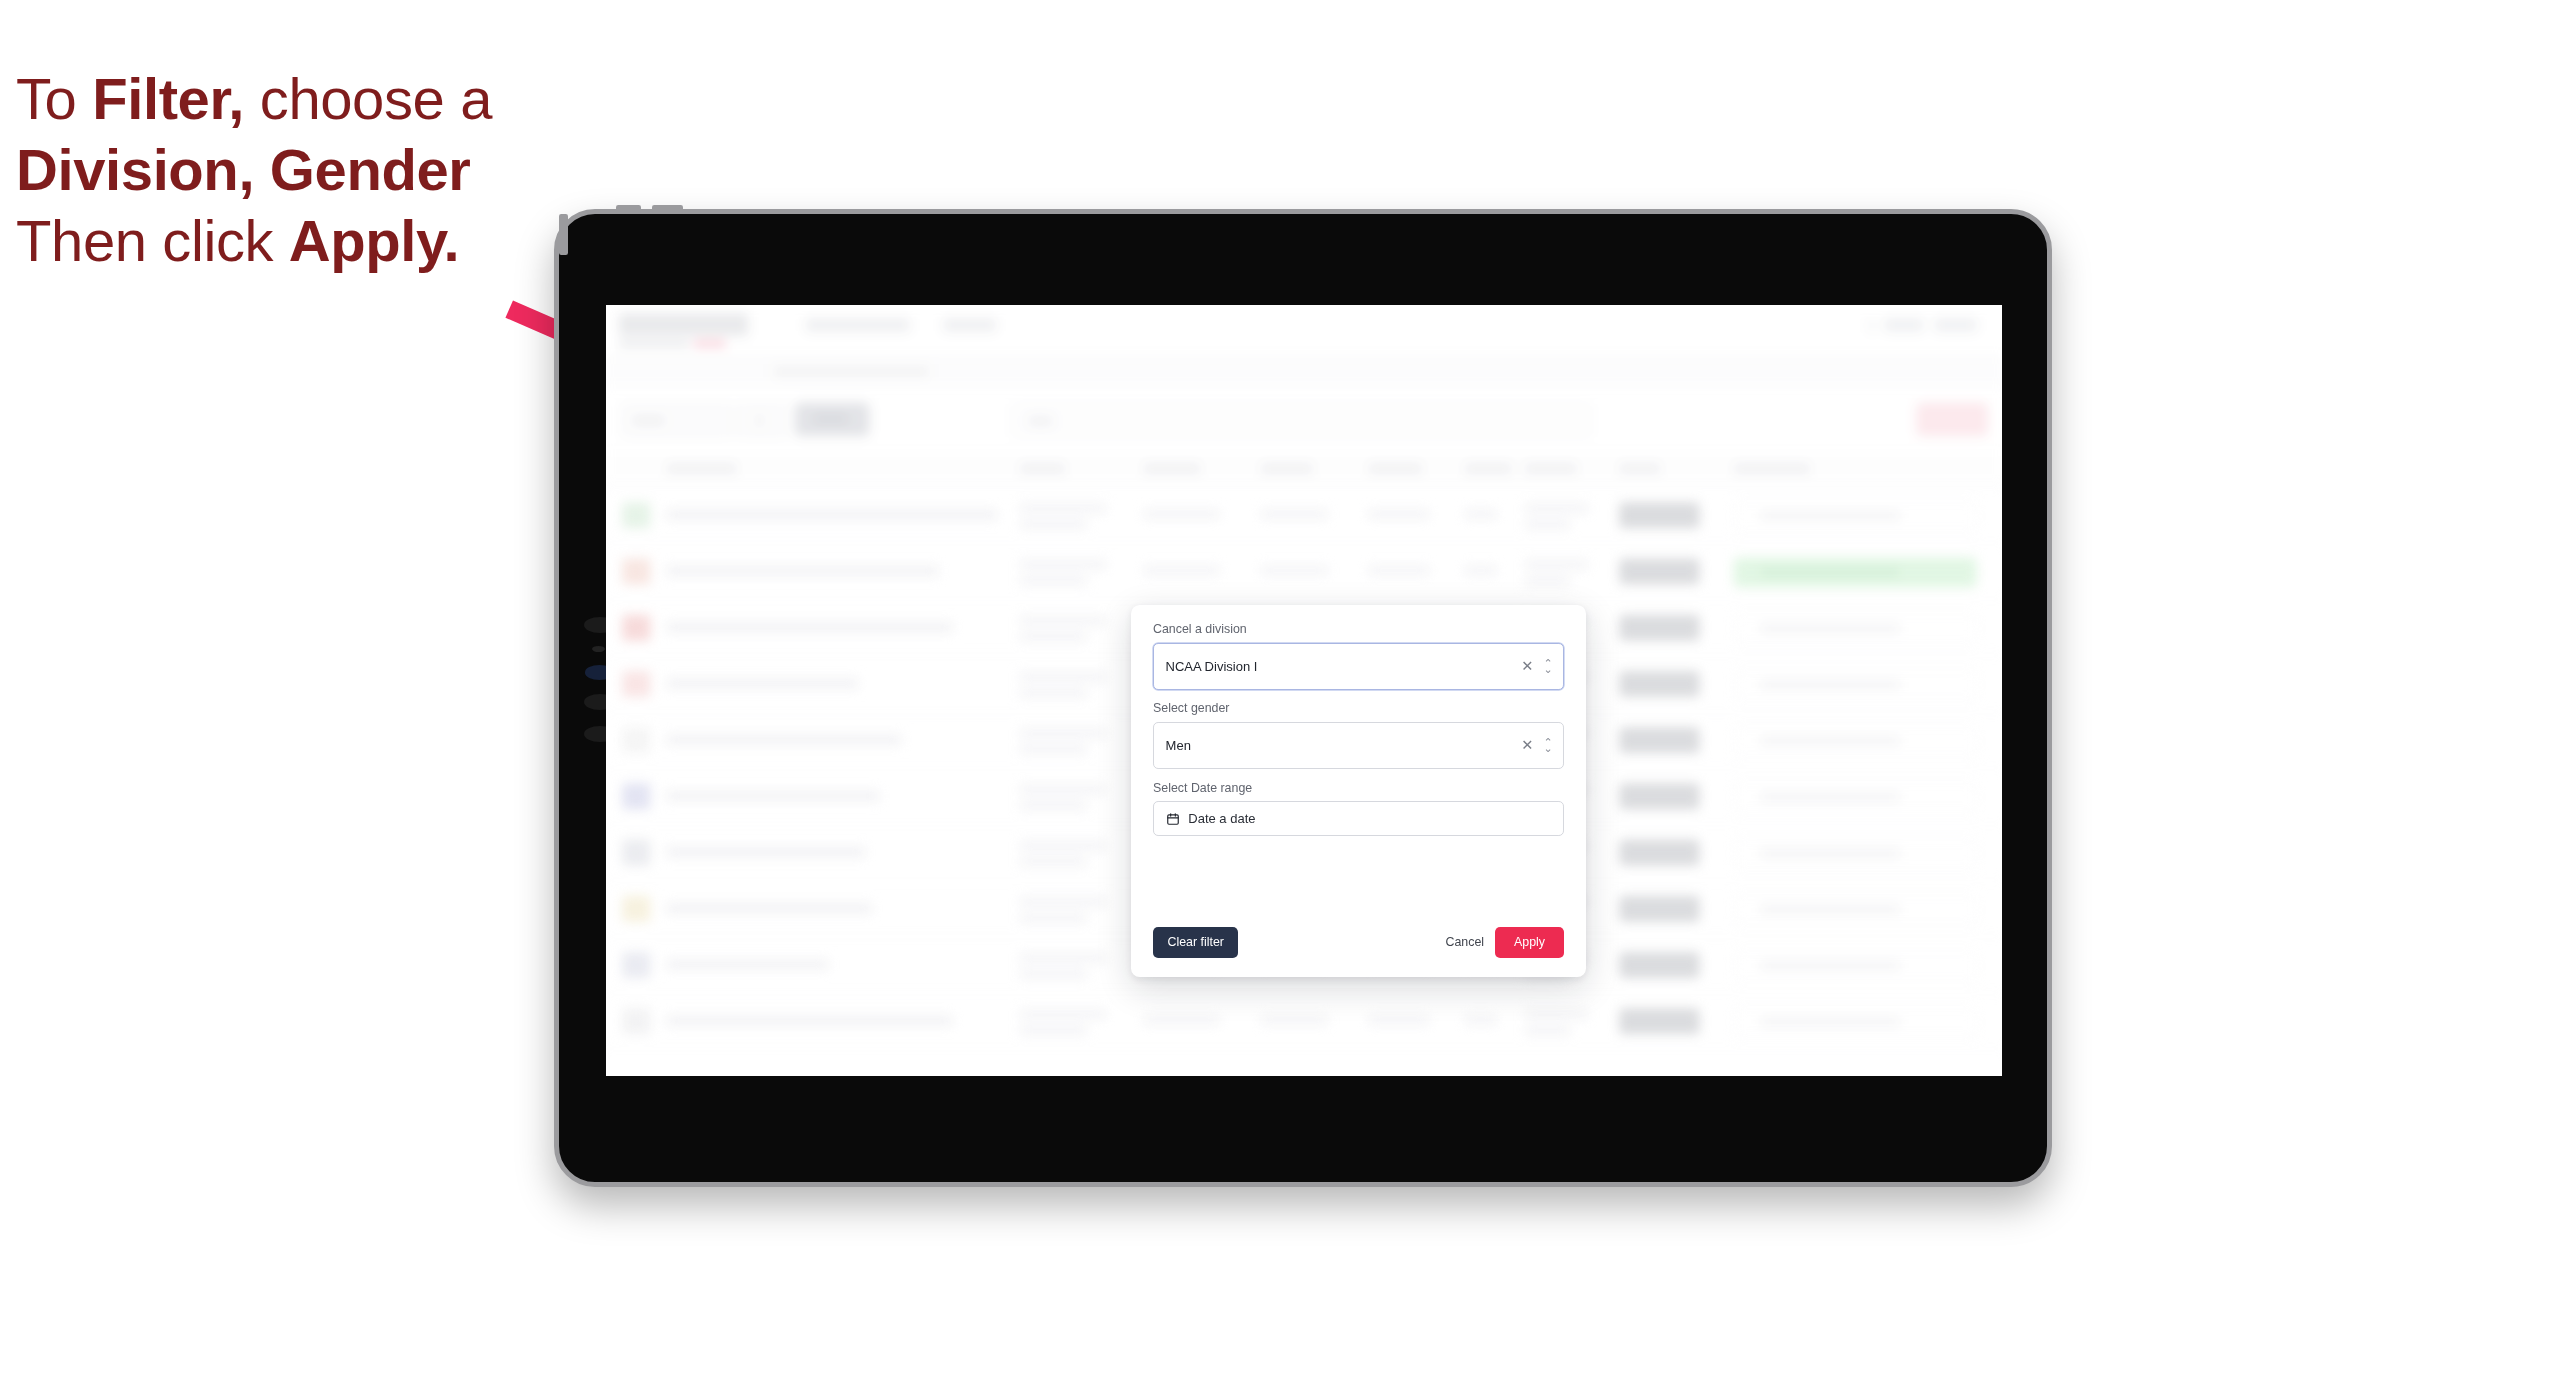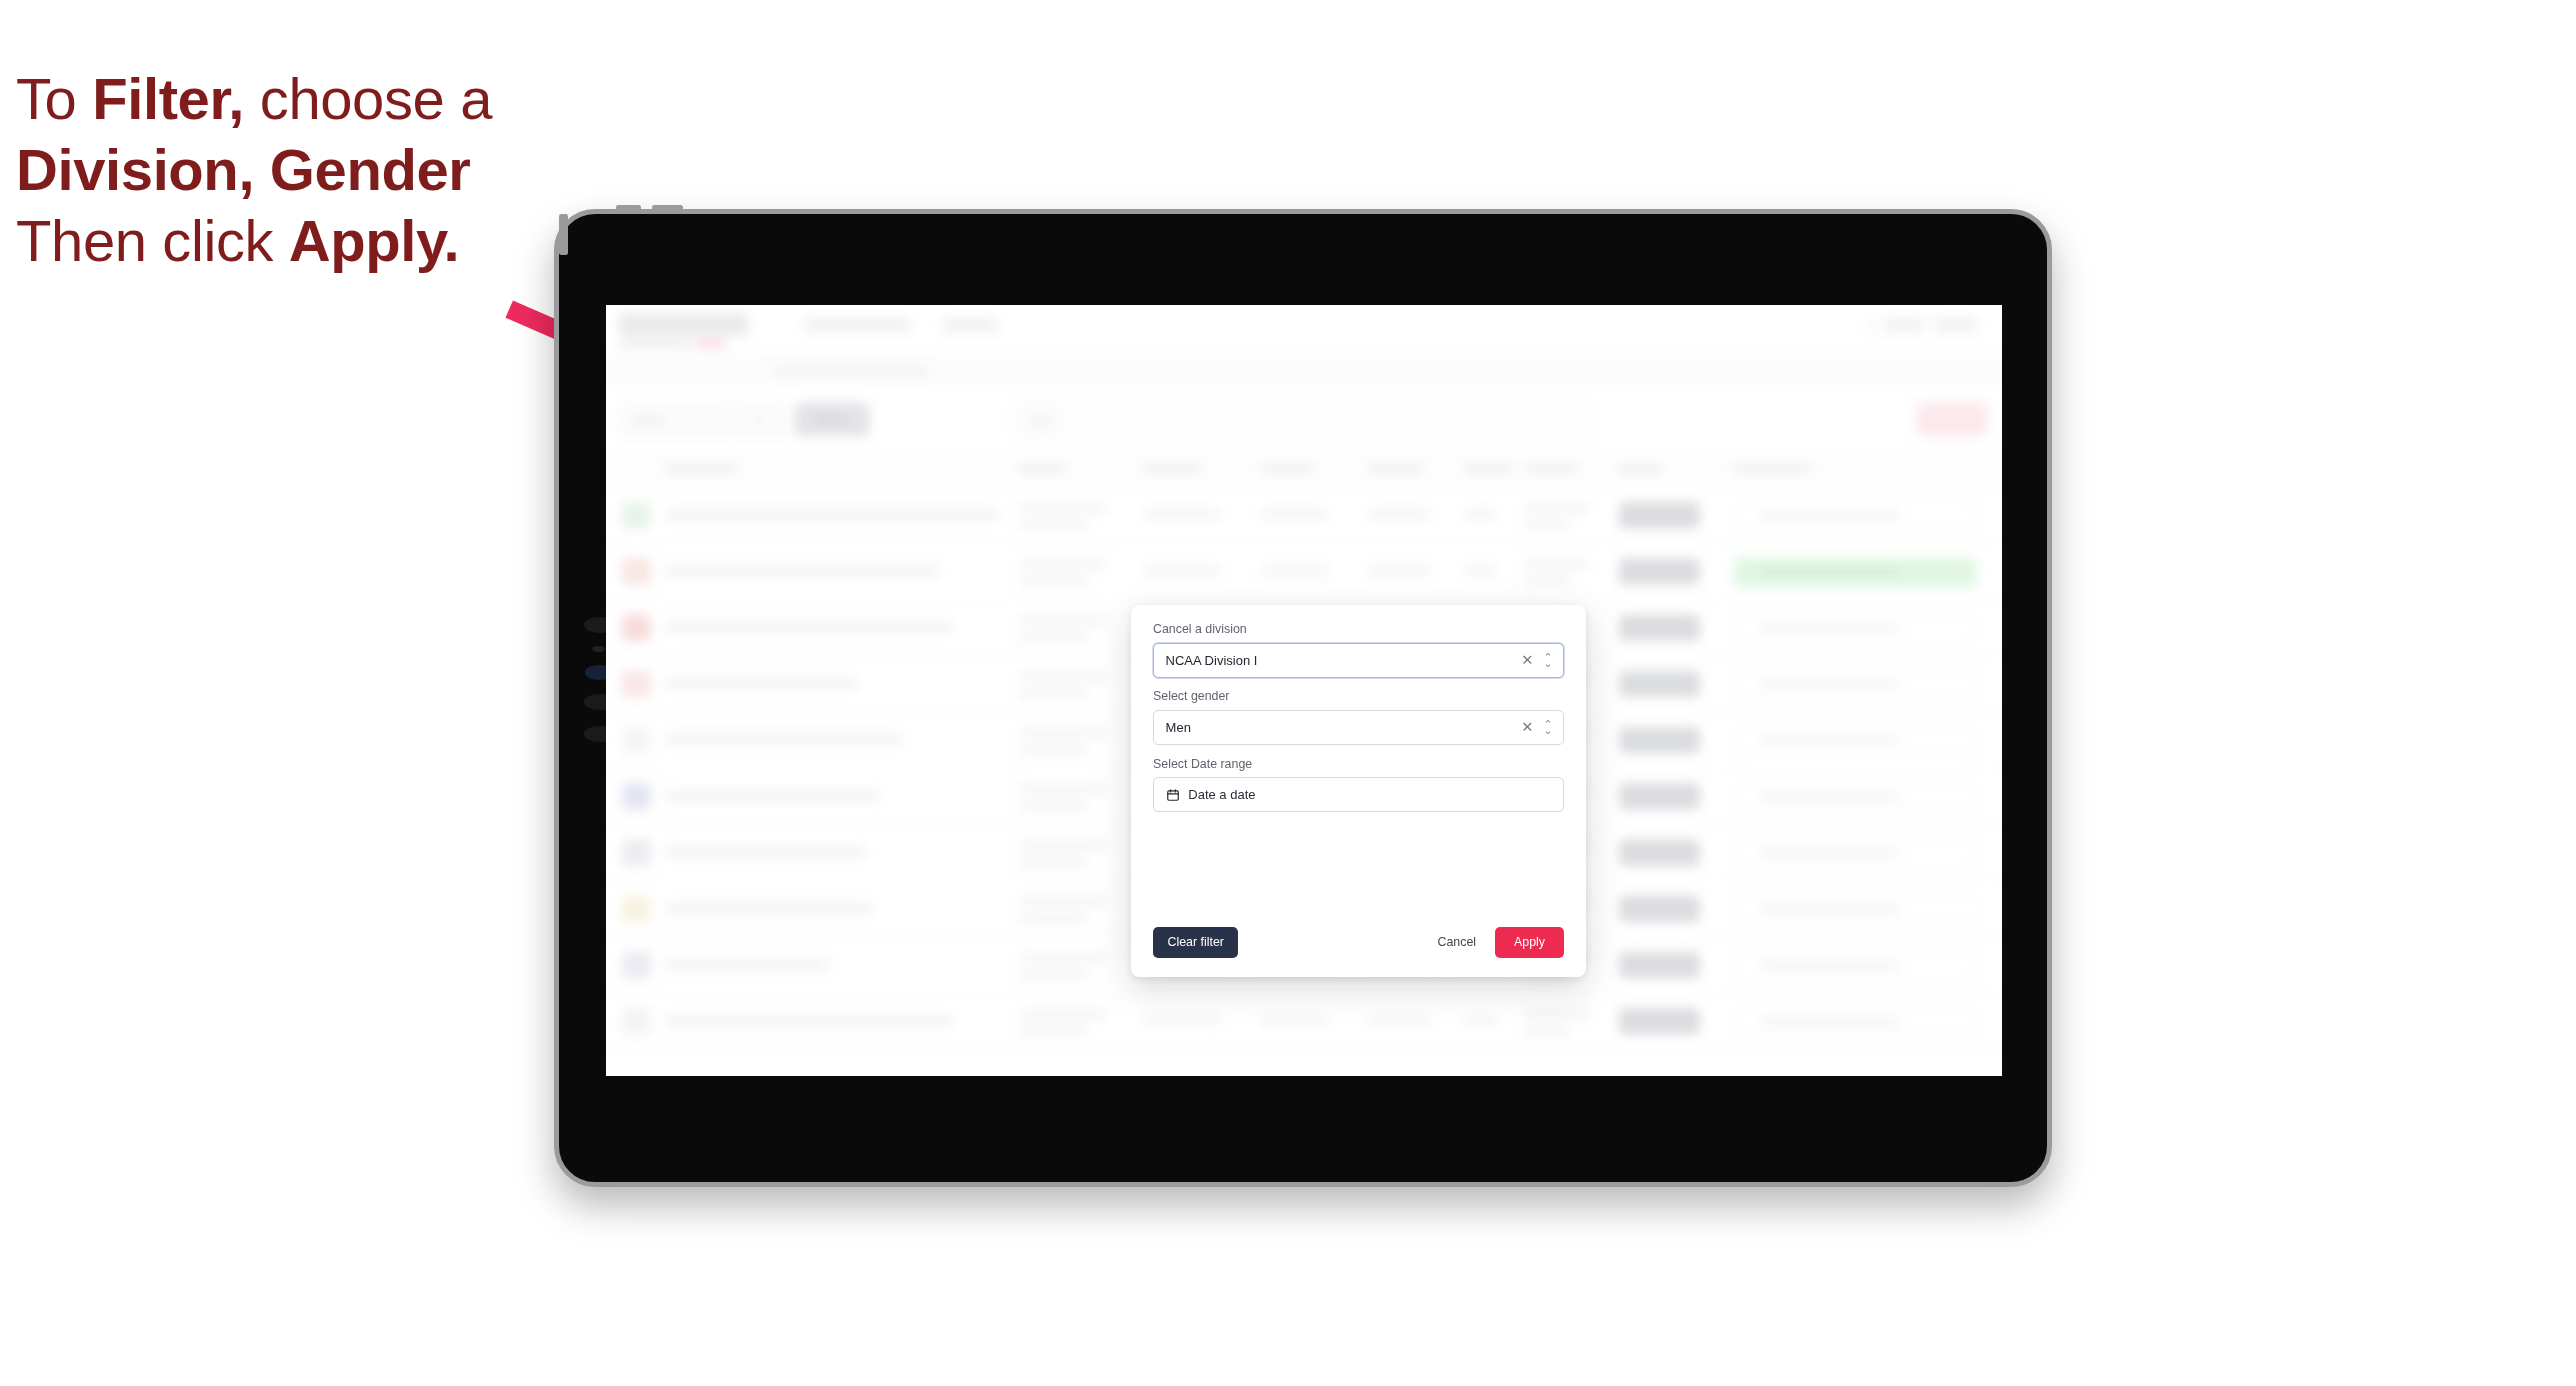--- a/index.html
+++ b/index.html
@@ -110,21 +110,21 @@
   #close-btn{
     position:absolute;right:19px;top:13px;width:25px;height:25px;
     display:flex;align-items:center;justify-content:center;
     font-size:19px;color:#6c707a;cursor:pointer;line-height:1;
     background:none;border:none;padding:0;font-family:"Liberation Sans",sans-serif;
   }
   #modal-body{padding:5.8px 22px 0 22px;}
   .fld{margin-bottom:2.9px;}
   .fld-label{font-size:12.4px;color:#60646e;margin:11.6px 0 6.5px 0;}
   .sel{
-    position:relative;height:35px;border:0.7px solid #d6d8de;border-radius:5.1px;
+    position:relative;height:47px;border:0.7px solid #d6d8de;border-radius:5.1px;
     background:#fff;display:flex;align-items:center;padding:0 11.6px;box-sizing:border-box;
   }
   .sel.focused{border-color:#a9b6e2;box-shadow:0 0 0 0.7px #c2cdee;}
   .sel-value{font-size:13px;color:#22262e;}
   .sel-icons{position:absolute;right:10.2px;top:0;bottom:0;display:flex;align-items:center;gap:10.2px;}
   .ic-x{font-size:14.5px;color:#7a7e88;line-height:1;cursor:pointer;}
   .ic-chev{display:flex;flex-direction:column;line-height:.55;font-size:11px;color:#8b8f99;cursor:pointer;}
   .datefld{
     height:35px;border:0.7px solid #d6d8de;border-radius:5.1px;background:#fff;
     display:flex;align-items:center;gap:8.7px;padding:0 11.6px;box-sizing:border-box;
@@ -134,21 +134,21 @@
 
   #modal-foot{
     position:absolute;left:22px;right:22px;bottom:19px;
     display:flex;align-items:flex-end;
   }
   #clear-btn{
     background:#28334a;color:#fff;border:none;border-radius:5.1px;
     font-size:12.4px;padding:8.7px 14.5px;cursor:pointer;
     font-family:"Liberation Sans",sans-serif;
   }
-  #foot-right{margin-left:auto;display:flex;align-items:center;gap:16px;}
+  #foot-right{margin-left:auto;display:flex;align-items:center;gap:8px;}
   #cancel-btn{
     background:none;border:none;color:#41454e;font-size:12.4px;cursor:pointer;padding:8.7px 2.9px;
     font-family:"Liberation Sans",sans-serif;
   }
   #apply-btn{
     background:#ed2b51;color:#fff;border:none;border-radius:5.1px;
     font-size:12.4px;padding:8.7px 19px;cursor:pointer;
     font-family:"Liberation Sans",sans-serif;
   }
 </style>

